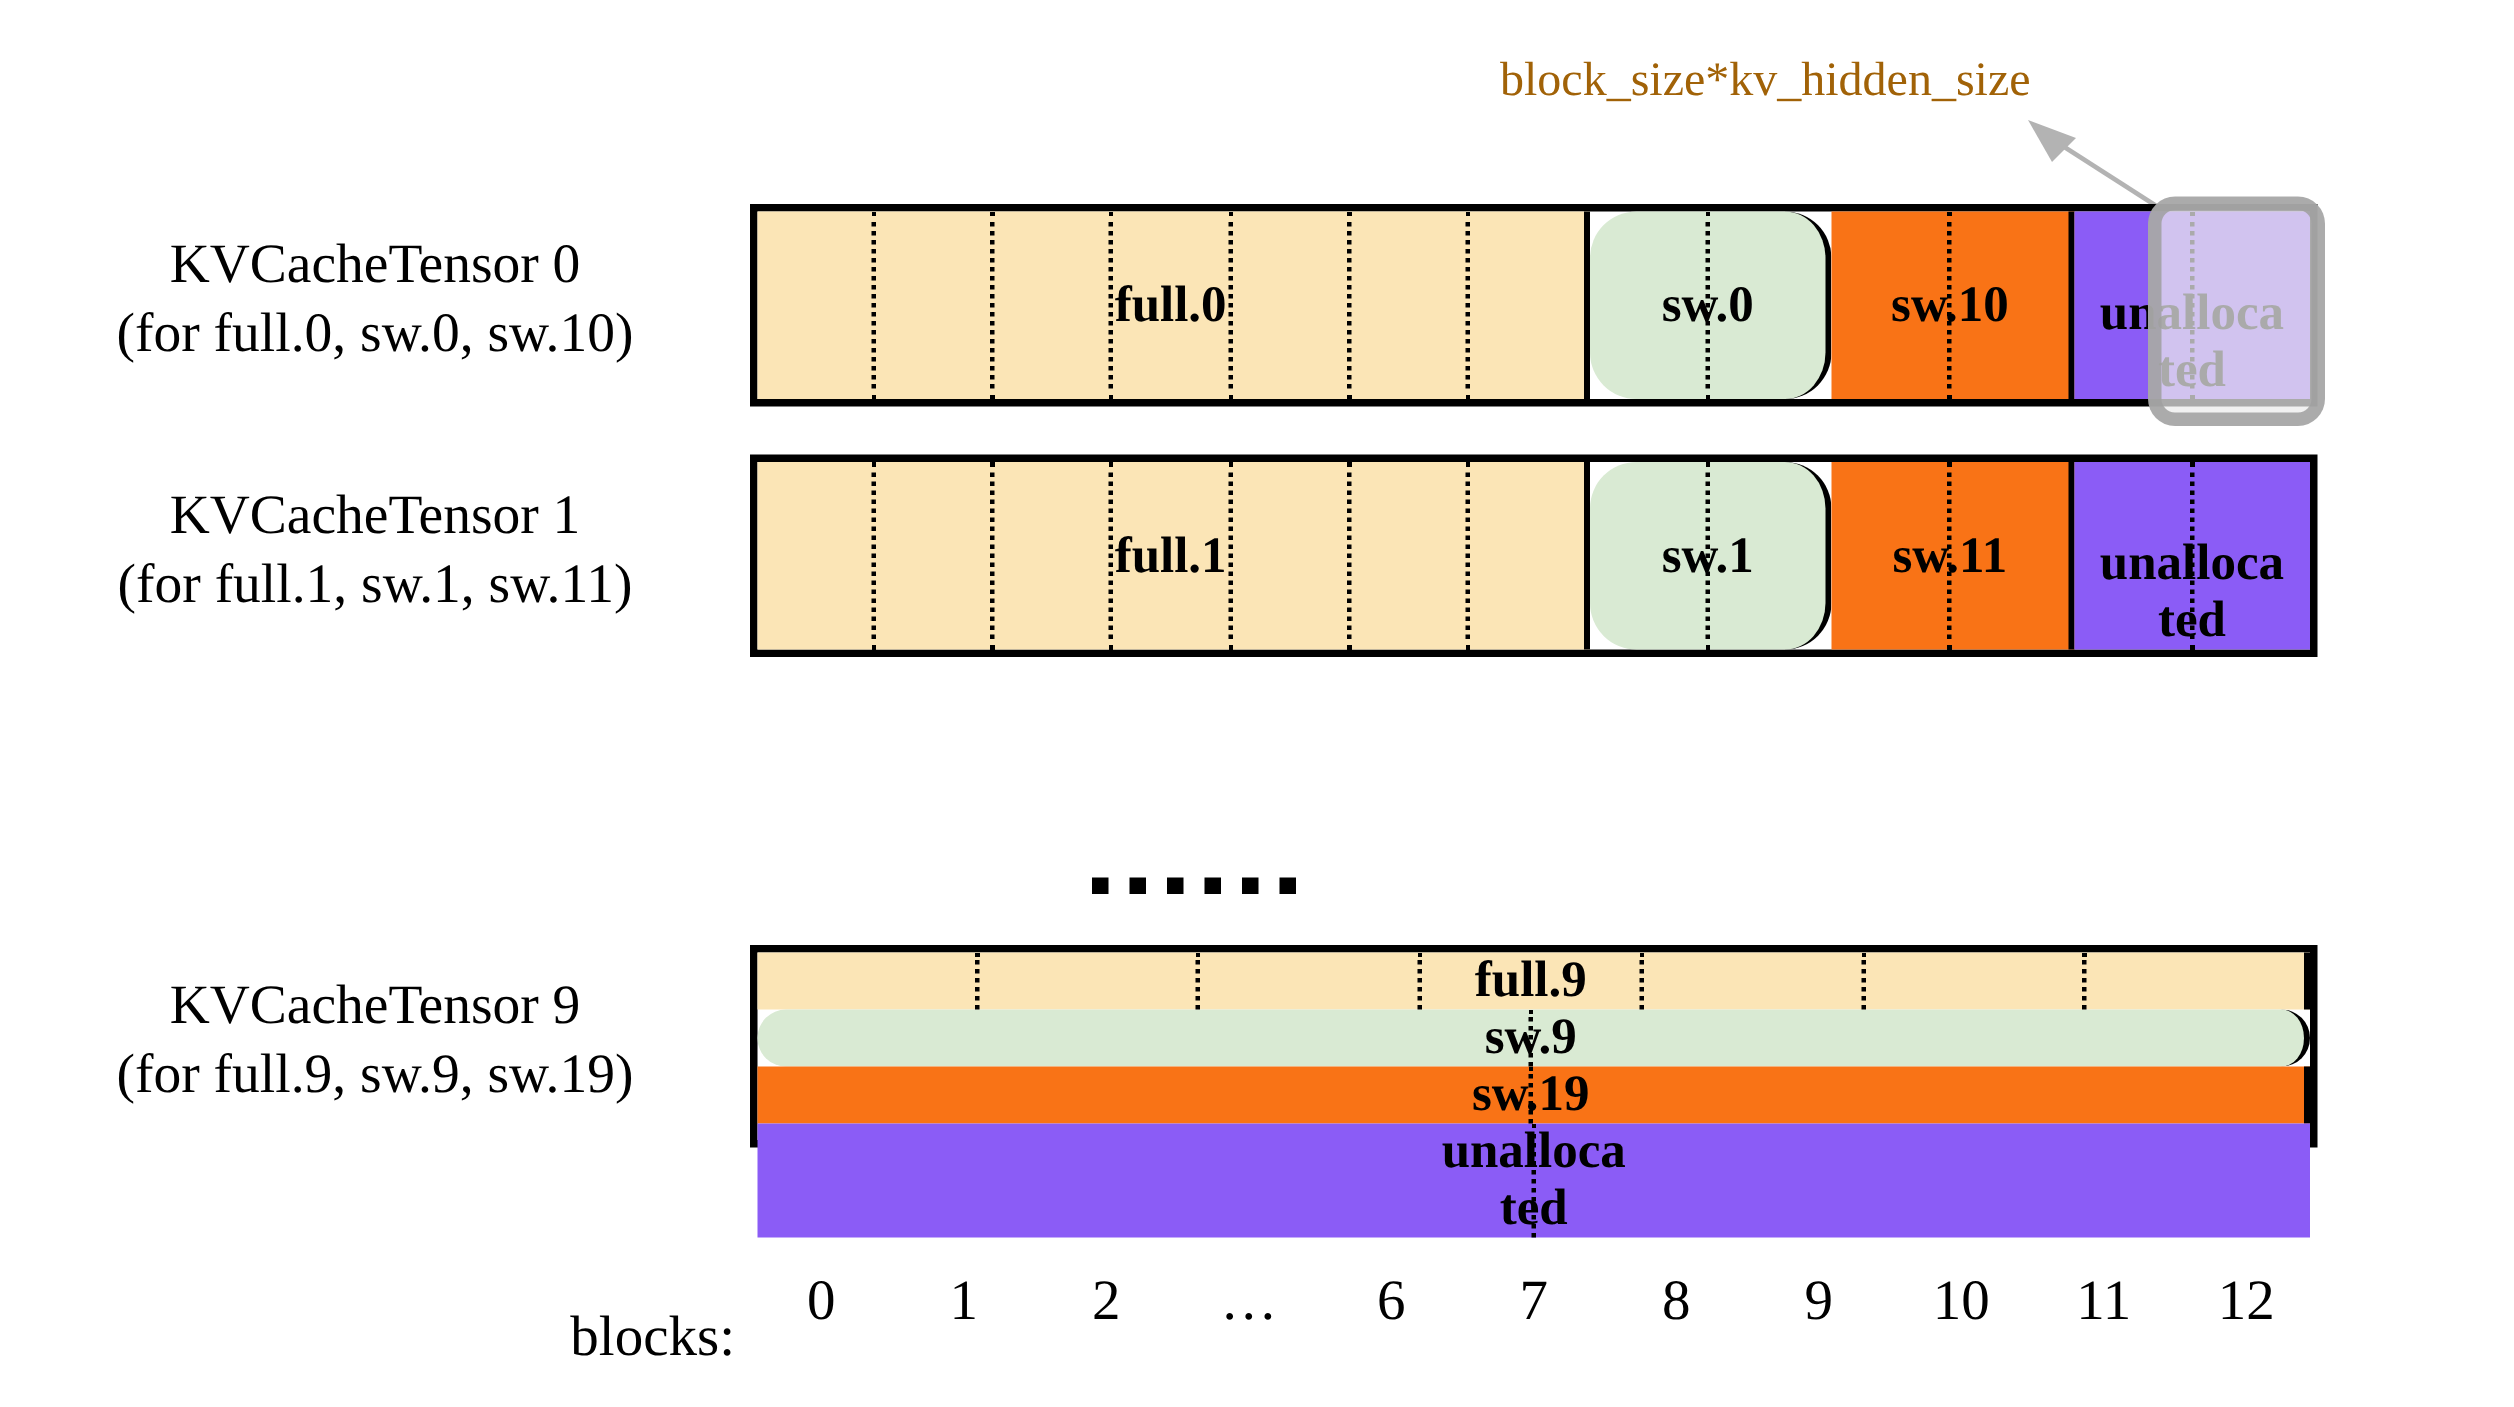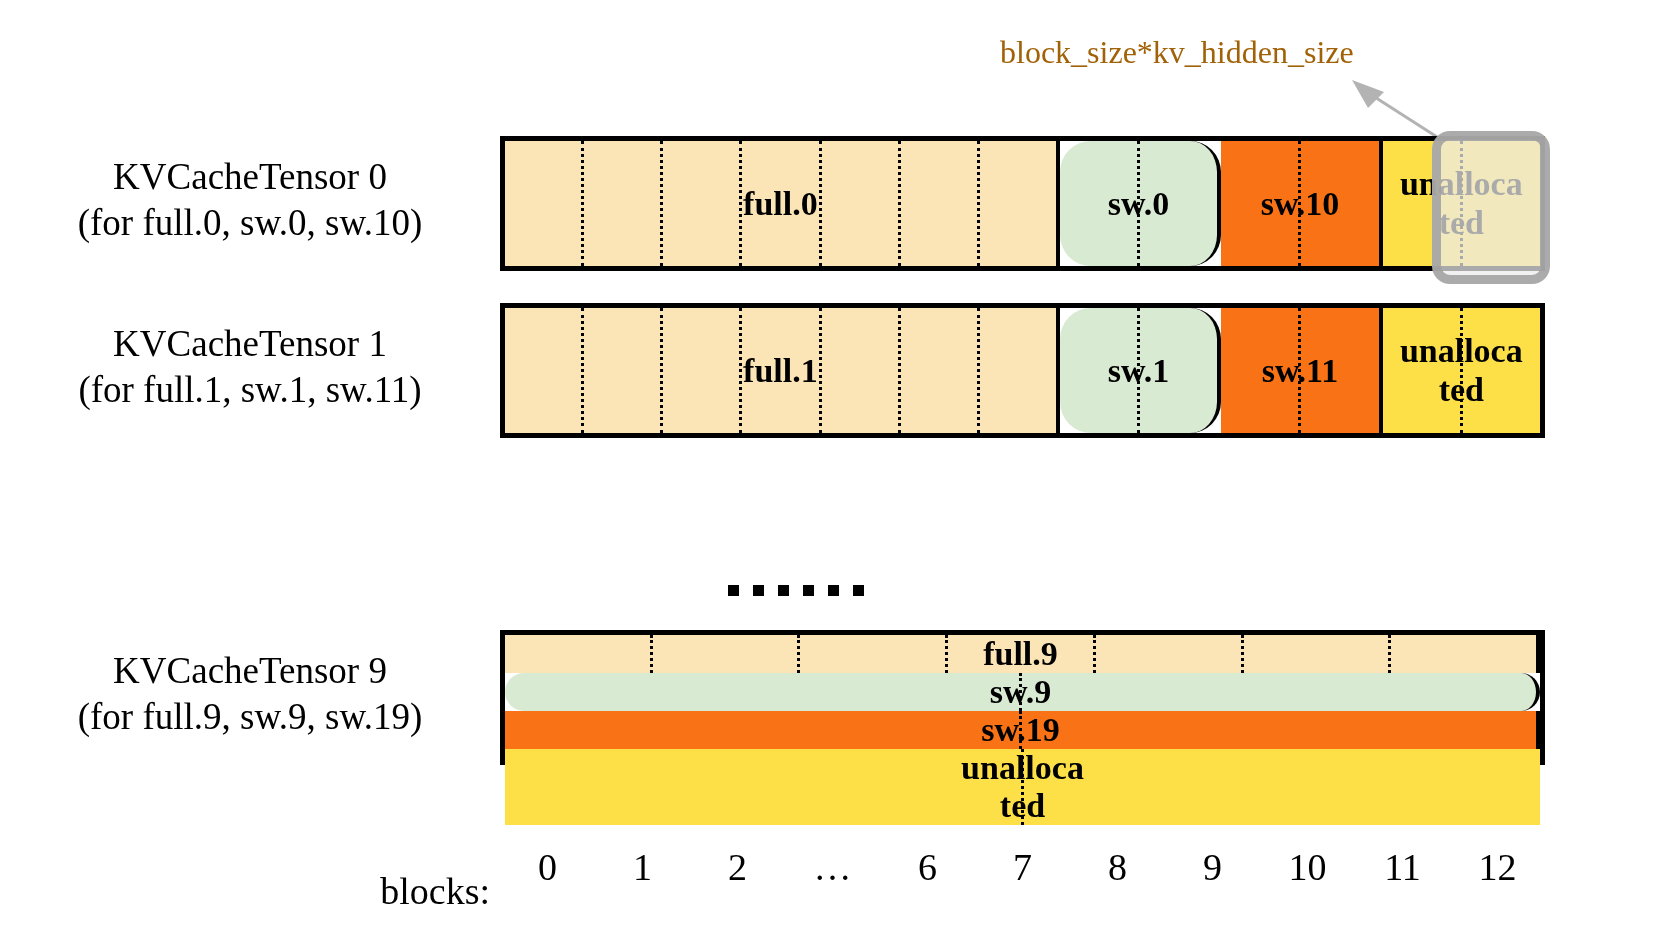--- a/index.html
+++ b/index.html
@@ -81,22 +81,22 @@
     align-items: center;
     justify-content: center;
     font-size: 34px;
     font-weight: bold;
     color: #000000;
     overflow: visible;
   }
   .seg.full   { background: #fbe5b6; flex: 7 0 0; border-right: 4px solid #000; }
   .seg.swlite { background: #d9ead3; flex: 2 0 0; border-right: 4px solid #000; border-radius: 31px; }
   .seg.swdark { background: #f97316; flex: 2 0 0; border-right: 4px solid #000; }
-  .seg.unalloc{ background: #fde047; flex: 2 0 0; border-right: none;
-                line-height: 1.12; text-align: center; }
+  .seg.unalloc{ background: #8b5cf6; flex: 2 0 0; border-right: none;
+                line-height: 1.12; text-align: center; align-items: flex-end; }
 
   .seg .seg-text { position: relative; z-index: 2; }
 
   
   .dividers {
     position: absolute;
     left: 0; top: 0; right: 0; bottom: 0;
     display: flex;
     pointer-events: none;
     z-index: 1;

